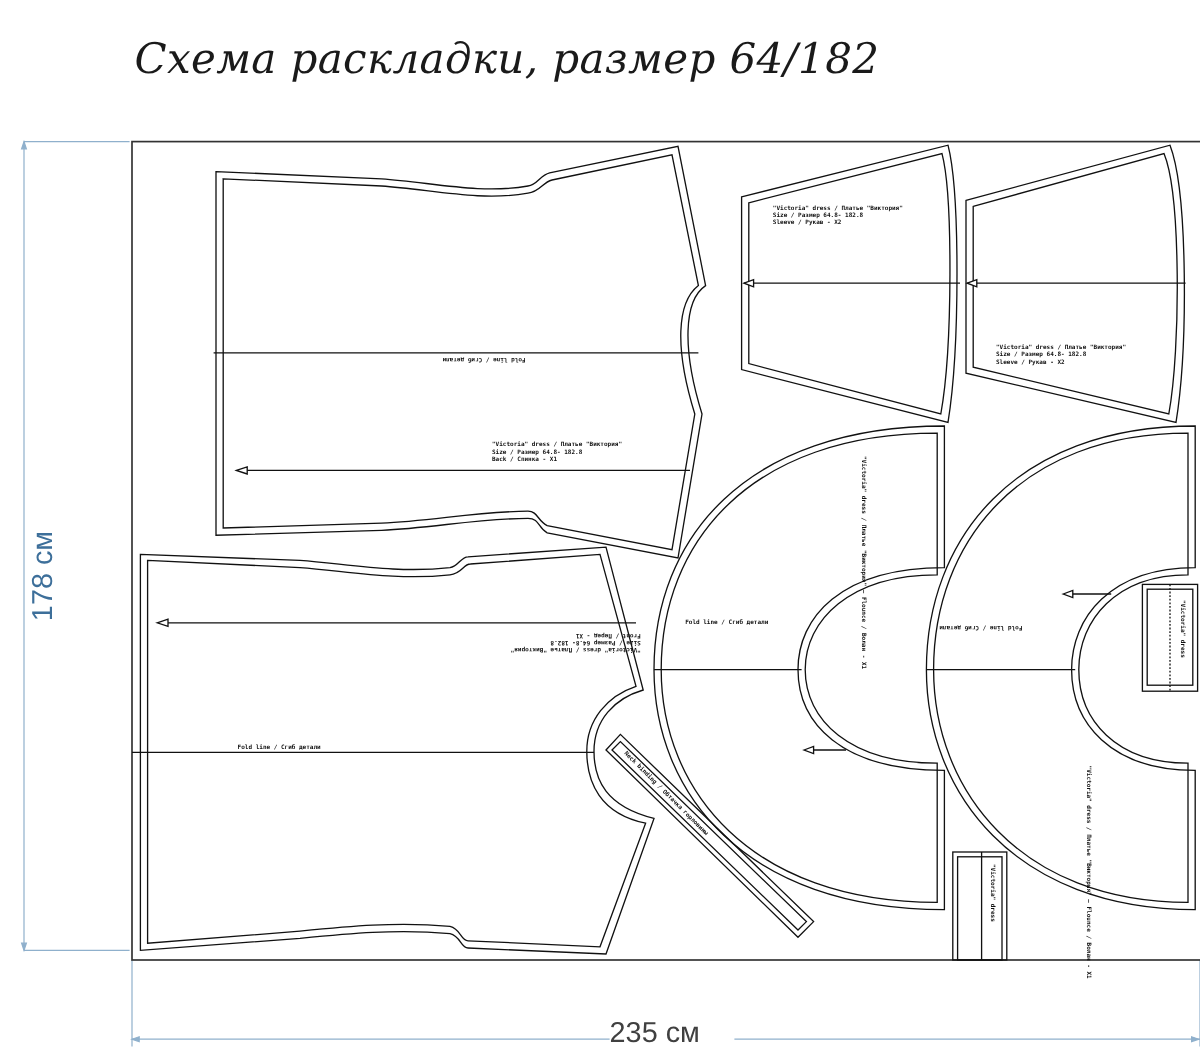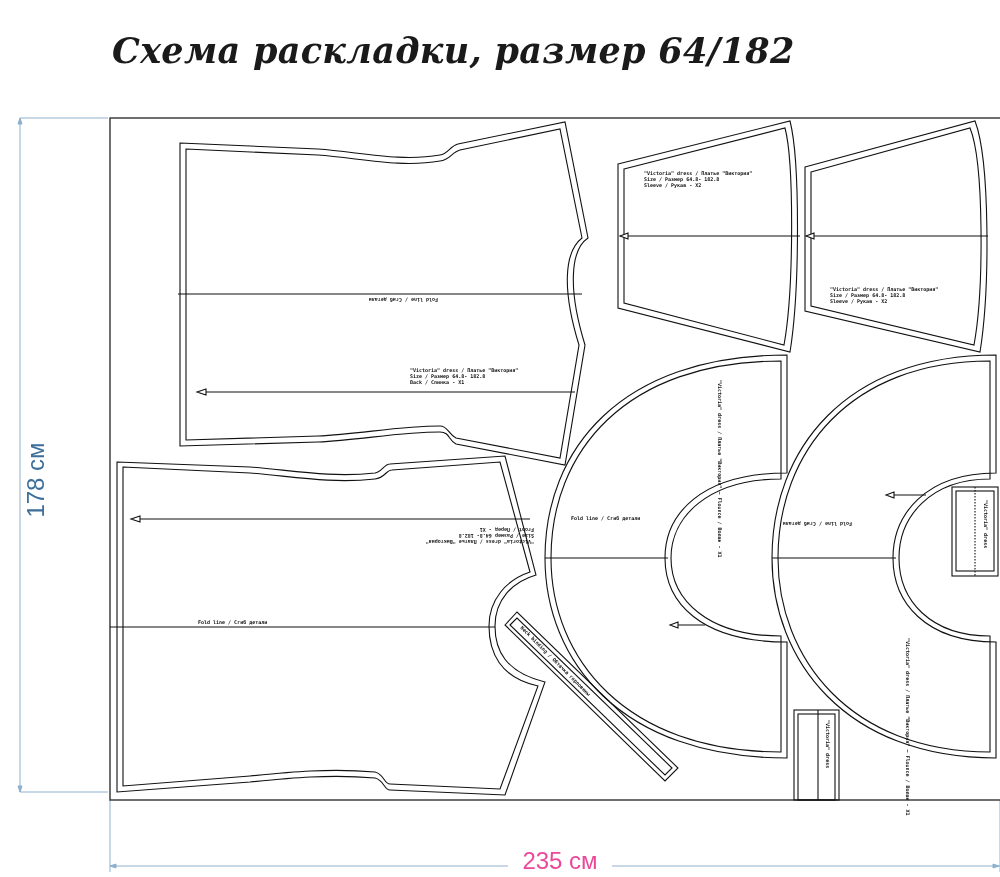--- a/index.html
+++ b/index.html
@@ -1,31 +1,31 @@
 <!DOCTYPE html>
 <html><head>
 <meta charset="utf-8">
 <style>
   html, body { margin:0; padding:0; background:#ffffff; }
   body { width:1000px; height:877px; position:relative; overflow:hidden; }
   .title {
     position:absolute; left:112px; top:30px;
     font-family:"DejaVu Serif", serif; font-style:italic;
-    font-size:35px; color:#1a1a1a; letter-spacing:0.3px; white-space:nowrap;font-weight:bold;
+    font-size:35px; color:#1a1a1a; letter-spacing:0.3px; white-space:nowrap;
   }
   .dim-v-label {
     position:absolute; left:-4px; top:466px; width:80px; height:28px;
     transform:rotate(-90deg); transform-origin:center;
     font-family:"Liberation Sans", sans-serif; font-size:24px;
     color:#3d6f9a; text-align:center; background:#fff; line-height:28px;
   }
   .dim-h-label {
     position:absolute; left:508px; top:846px; width:104px; height:30px;
     font-family:"Liberation Sans", sans-serif; font-size:24px;
-    color:#ec4899; text-align:center; background:#fff; line-height:30px;
+    color:#404040; text-align:left; background:#fff; line-height:30px;
   }
   svg.layout { position:absolute; left:0; top:0; }
   .ptxt { font-family:"DejaVu Sans Mono", monospace; font-weight:bold; font-size:5px; fill:#111; }
 </style>
 </head>
 <body>
 
 <div class="title">Схема раскладки, размер 64/182</div>
 
 <svg class="layout" width="1000" height="877" viewBox="0 0 1000 877">

